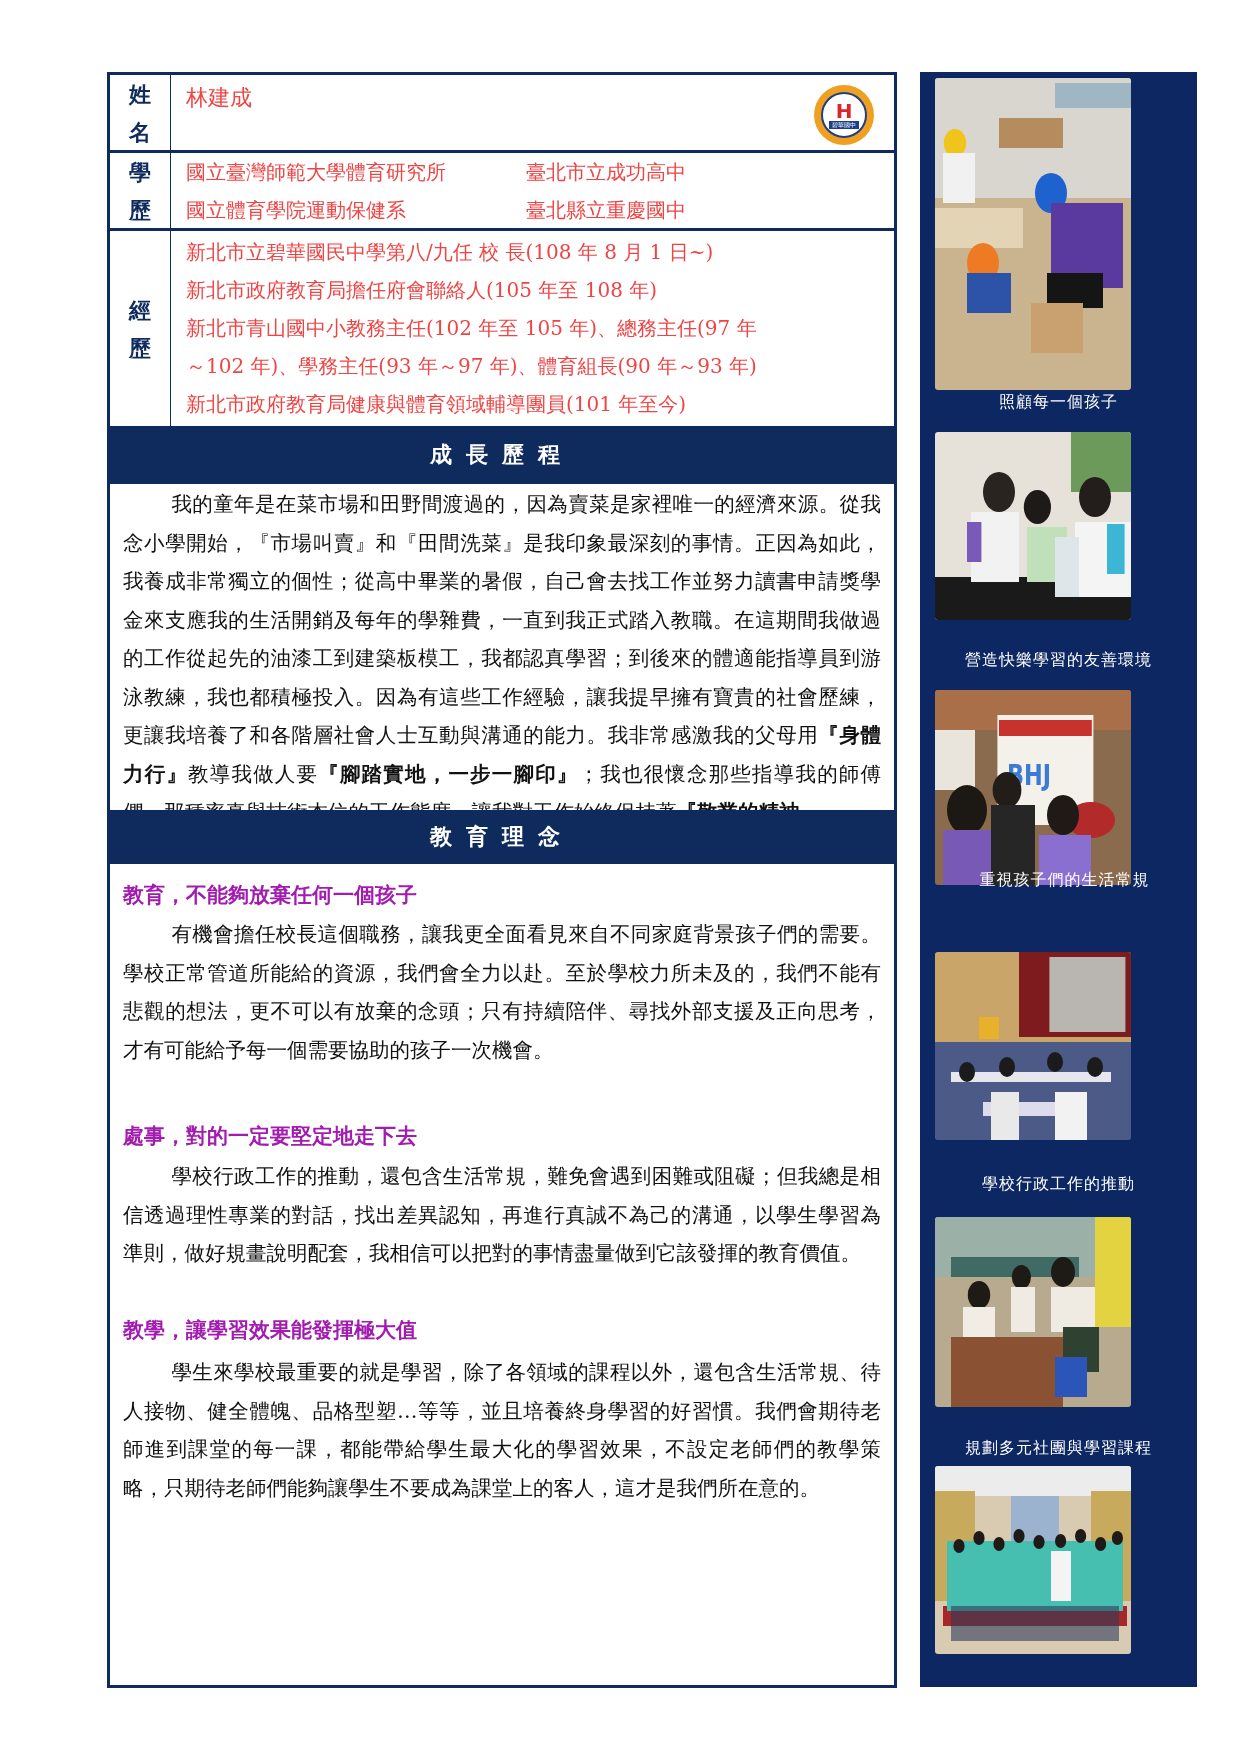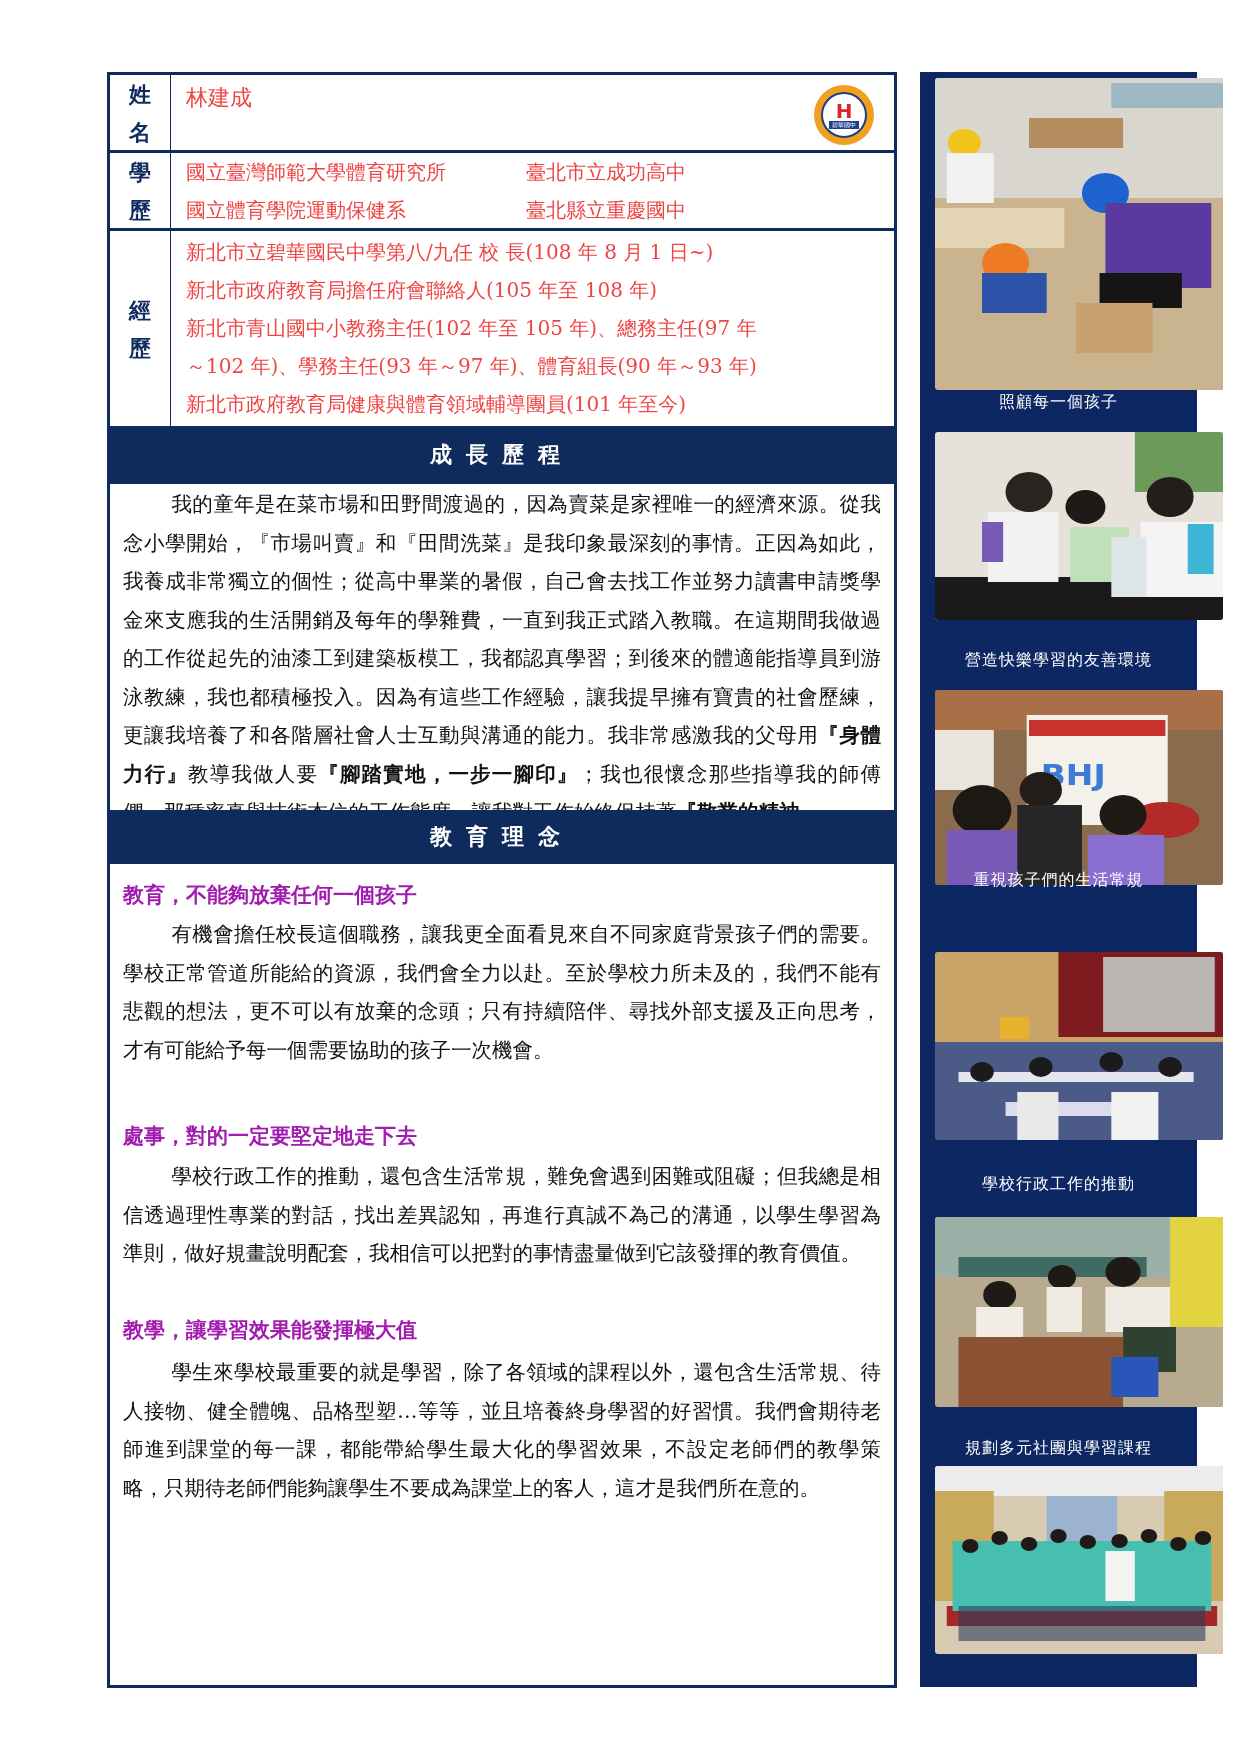--- a/index.html
+++ b/index.html
@@ -46,21 +46,21 @@
   .sub { position:absolute; left:13px; color:#a21caf; font-weight:bold; font-size:21px; line-height:30px; }
   .s1 { top:805px; }
   .p1 { top:840px; }
   .s2 { top:1046px; }
   .p2 { top:1082px; }
   .s3 { top:1240px; }
   .p3 { top:1278px; }
 
   
   .side { position:absolute; left:920px; top:72px; width:277px; height:1615px; background:#0c2762; }
-  .photo { position:absolute; left:15px; width:288px; border-radius:3px;
+  .photo { position:absolute; left:15px; width:196px; border-radius:3px;
            box-shadow:0 0 6px 3px rgba(20,40,90,0.9) inset; overflow:hidden; }
   .photo .ph { width:100%; height:100%; }
   .cap { position:absolute; left:0; width:277px; text-align:center; color:#fff; font-size:16px;
          letter-spacing:1px; line-height:24px; }
 </style>
 </head>
 <body>
 
 <div class="main">
 
@@ -171,21 +171,21 @@
       <rect x="0" y="40" width="50" height="60" fill="#e9e4dc"></rect>
       <ellipse cx="195" cy="130" rx="30" ry="18" fill="#b22a2a"></ellipse>
       <circle cx="40" cy="120" r="25" fill="#1c1814"></circle>
       <rect x="10" y="140" width="70" height="55" fill="#7859b5"></rect>
       <circle cx="90" cy="100" r="18" fill="#231d19"></circle>
       <rect x="70" y="115" width="55" height="80" fill="#262626"></rect>
       <circle cx="160" cy="125" r="20" fill="#1f1a16"></circle>
       <rect x="130" y="145" width="65" height="50" fill="#8a6ed0"></rect>
     </svg>
   </div>
-  <div class="cap" style="top:796px;">重視孩子們的生活常規</div>
+  <div class="cap" style="top:796px;margin-left:6px;">重視孩子們的生活常規</div>
 
   <div class="photo" style="top:880px;height:188px;">
     <svg class="ph" viewBox="0 0 245 188" preserveAspectRatio="none">
       <rect width="245" height="188" fill="#3a4f84"></rect>
       <rect width="245" height="95" fill="#c9a56a"></rect>
       <rect x="105" y="0" width="140" height="85" fill="#7e1b1e"></rect>
       <rect x="143" y="5" width="95" height="75" fill="#b9b6b2"></rect>
       <rect x="55" y="65" width="25" height="22" fill="#e7b22a"></rect>
       <rect x="0" y="90" width="245" height="98" fill="#4b5a86"></rect>
       <rect x="20" y="120" width="200" height="10" fill="#e6e6ef"></rect>

